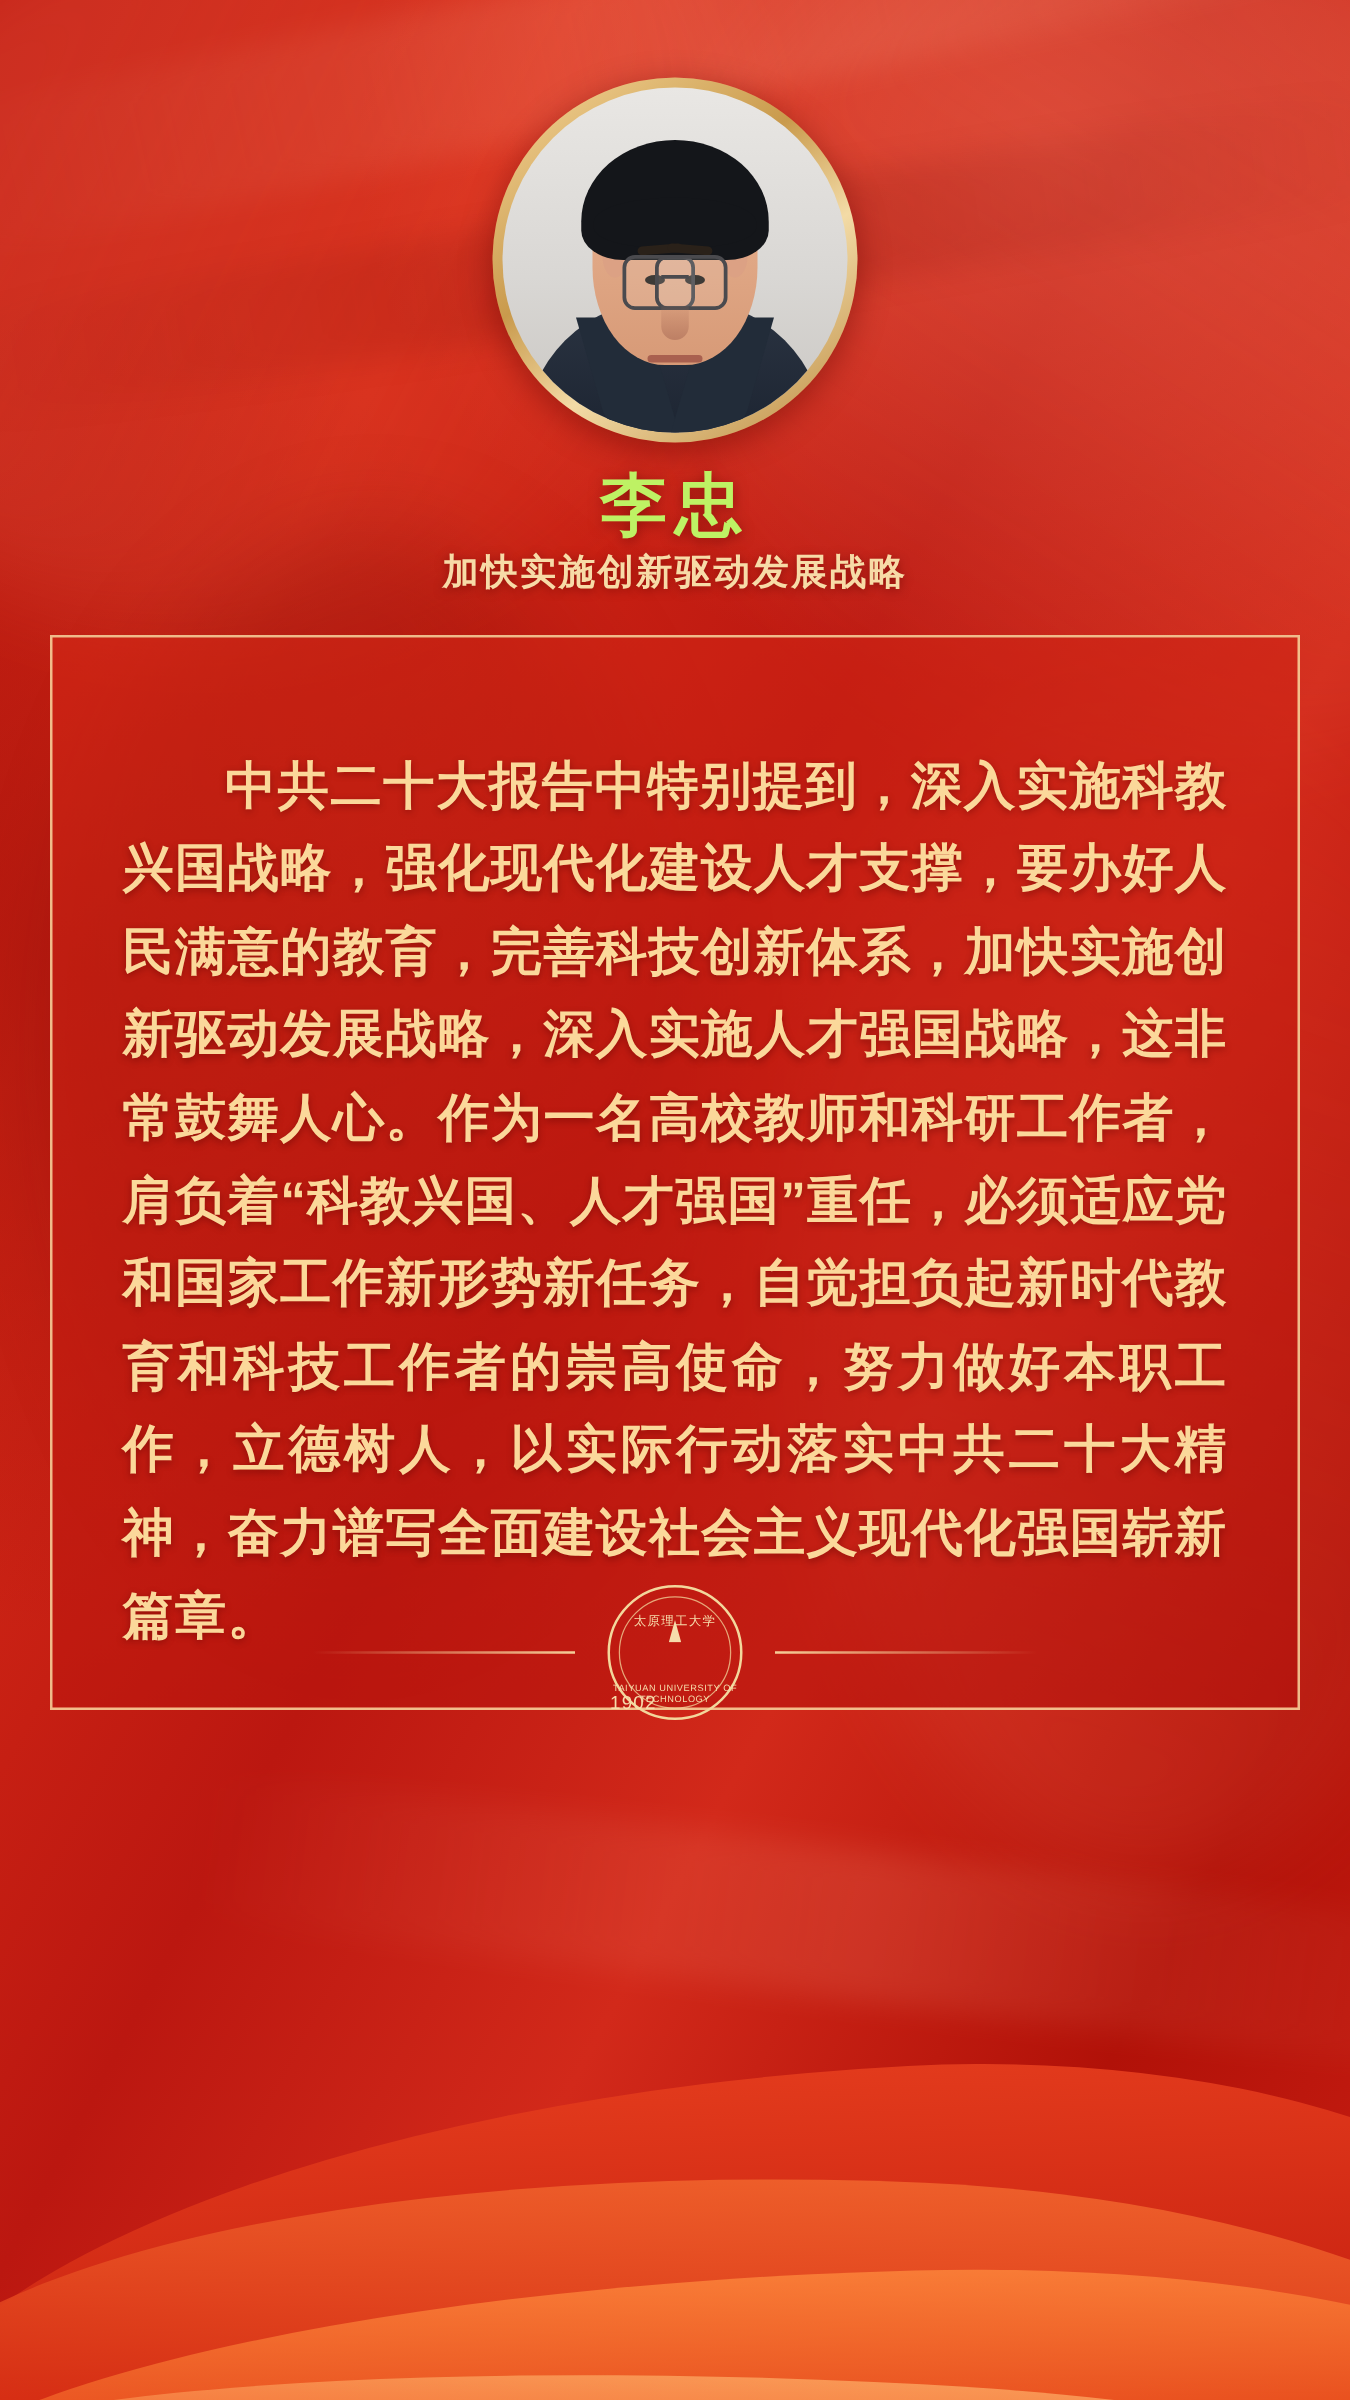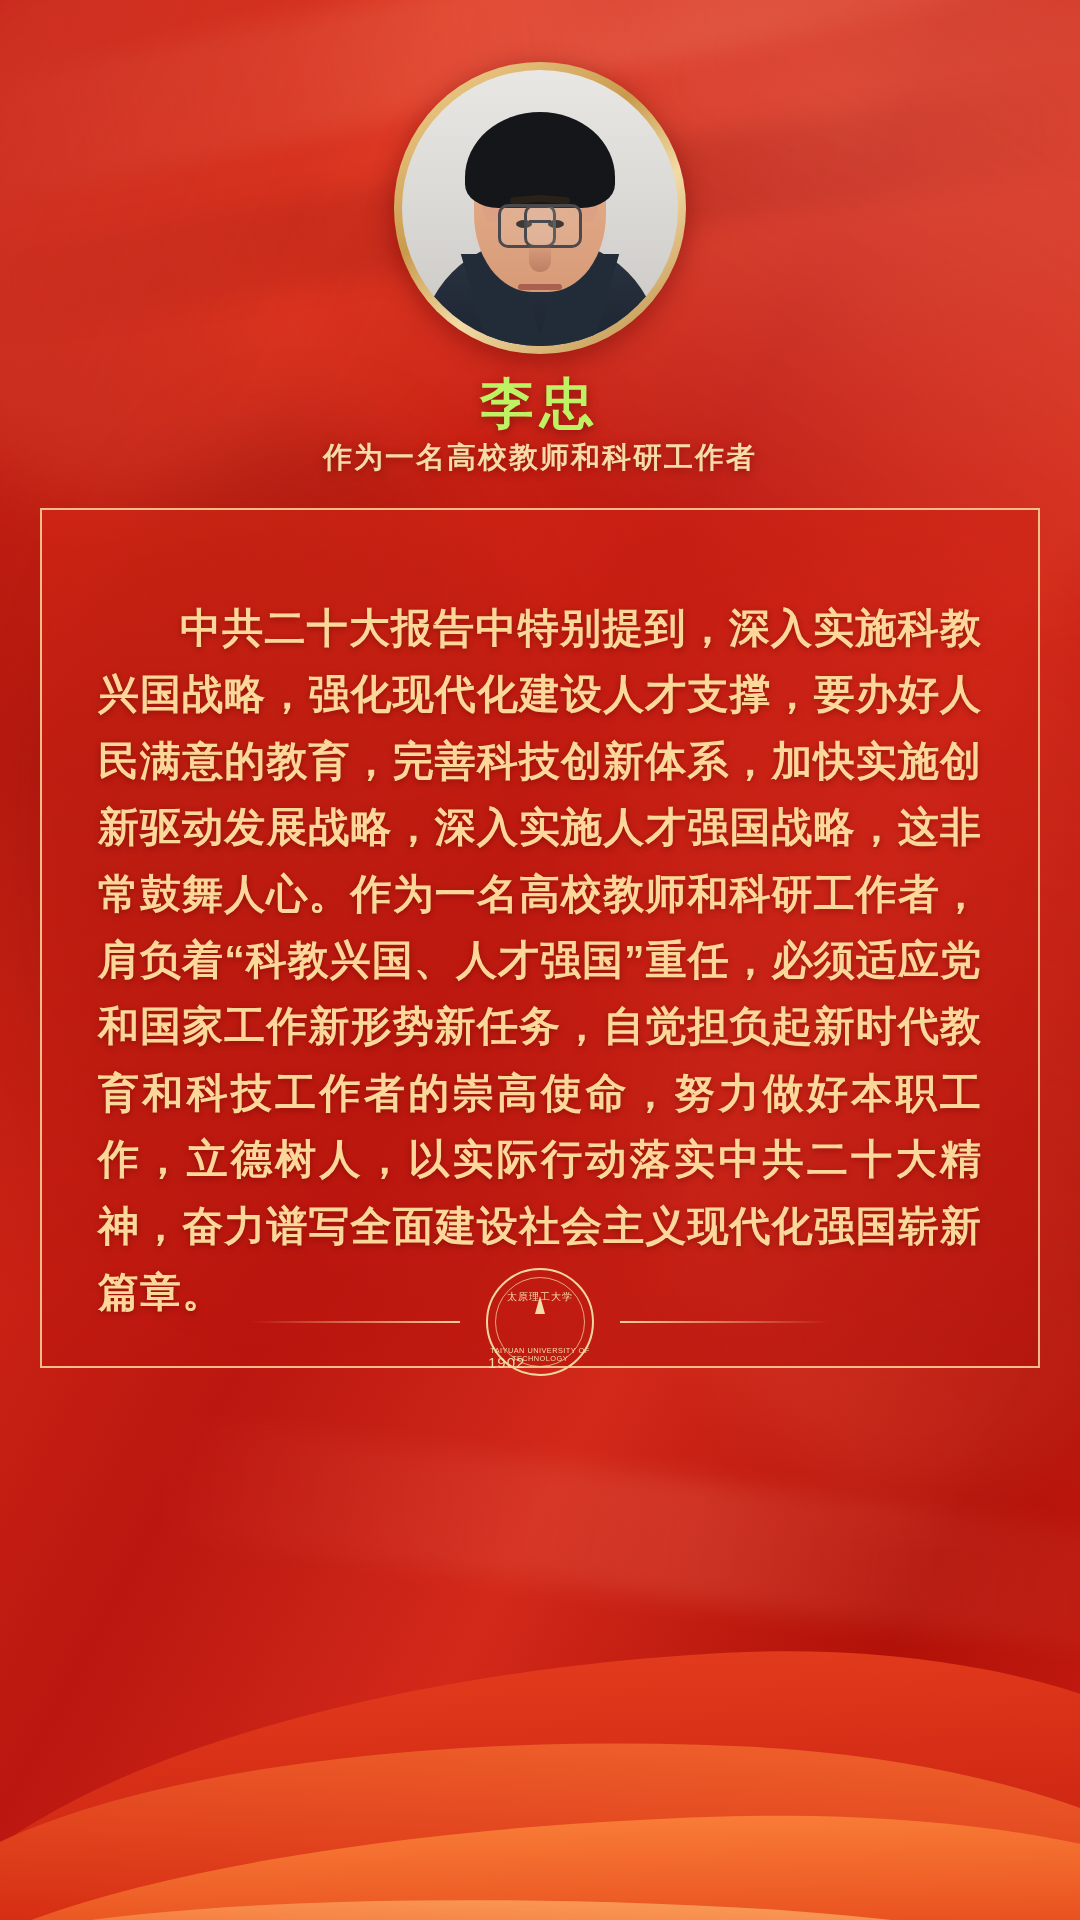--- a/index.html
+++ b/index.html
@@ -326,21 +326,21 @@
     <div class="ph-eye-r"></div>
     <div class="ph-glass-l"></div>
     <div class="ph-glass-r"></div>
     <div class="ph-bridge"></div>
     <div class="ph-nose"></div>
     <div class="ph-mouth"></div>
   </div>
 </div>
 
 <div class="name">李忠</div>
-<div class="subtitle">作为一名高校教师和科研工作者</div>
+<div class="subtitle">加快实施创新驱动发展战略</div>
 
 <div class="card">
   <p class="quote">中共二十大报告中特别提到，深入实施科教兴国战略，强化现代化建设人才支撑，要办好人民满意的教育，完善科技创新体系，加快实施创新驱动发展战略，深入实施人才强国战略，这非常鼓舞人心。作为一名高校教师和科研工作者，肩负着“科教兴国、人才强国”重任，必须适应党和国家工作新形势新任务，自觉担负起新时代教育和科技工作者的崇高使命，努力做好本职工作，立德树人，以实际行动落实中共二十大精神，奋力谱写全面建设社会主义现代化强国崭新篇章。</p>
 </div>
 
 <div class="footer">
   <div class="rule"></div>
   <div class="seal">
     <div class="seal-cn">太原理工大学</div>
     <div class="seal-tower"></div>

